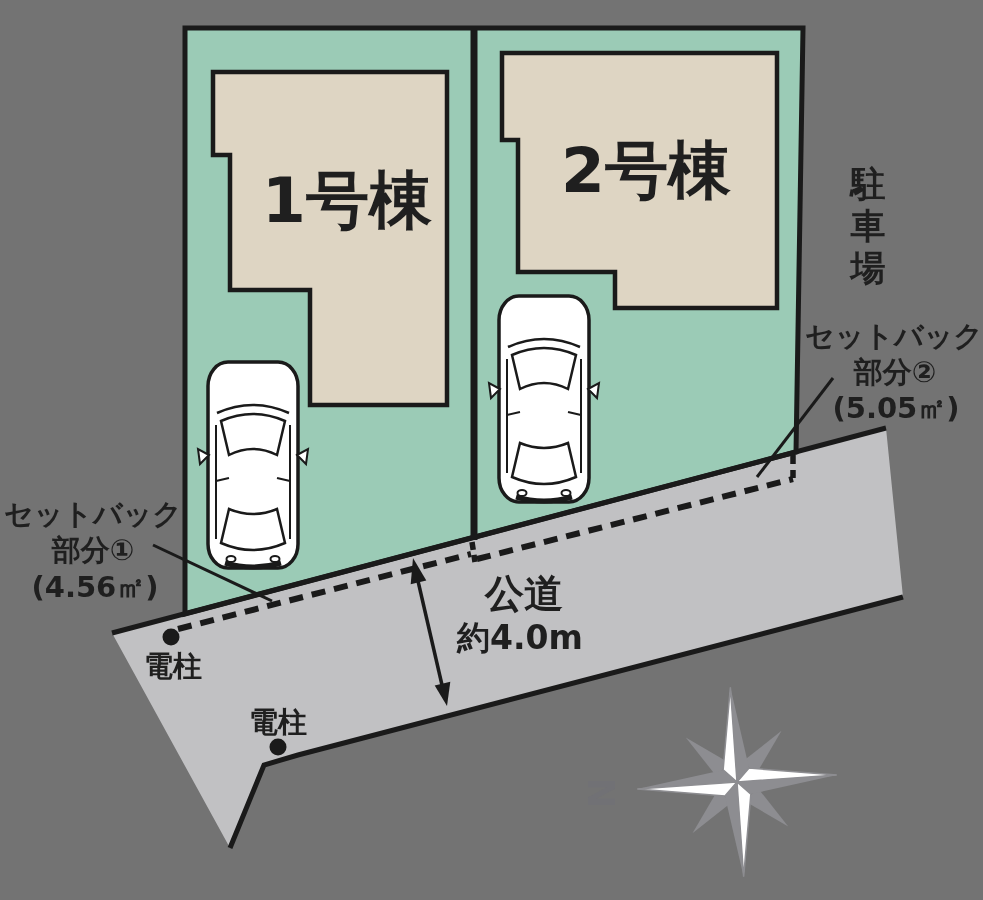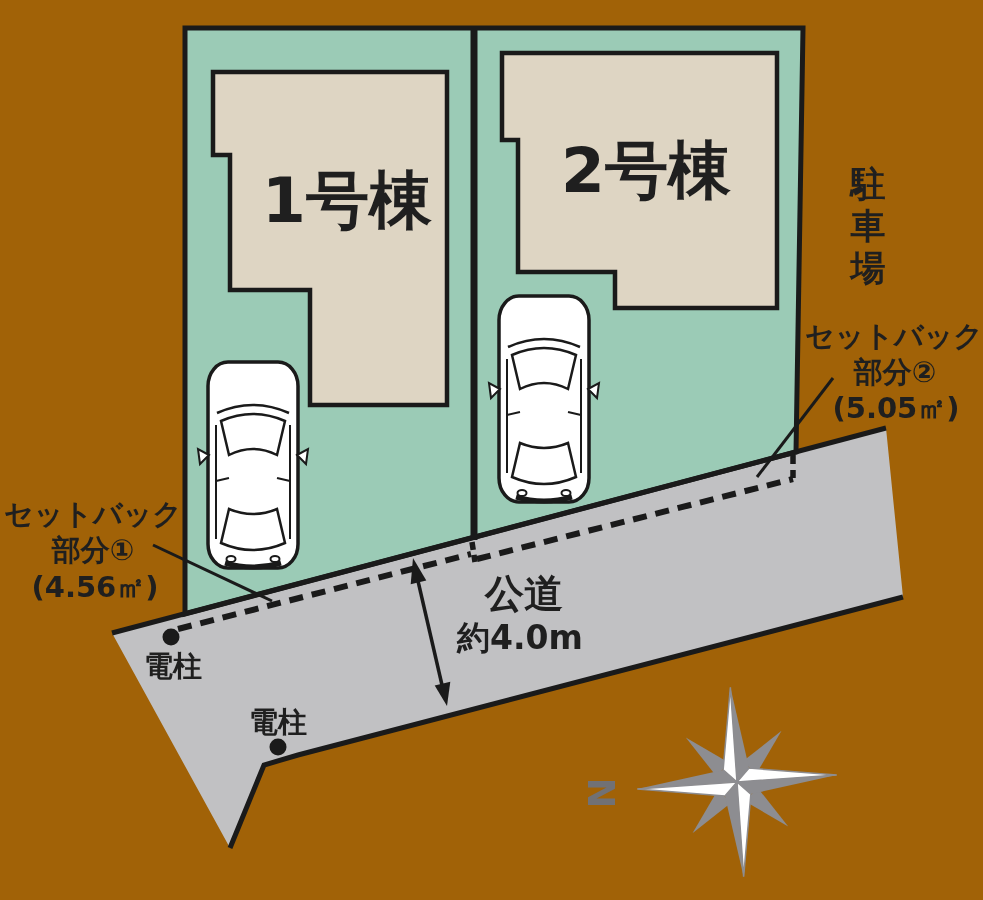--- a/index.html
+++ b/index.html
@@ -1,19 +1,19 @@
 <!DOCTYPE html>
 <html><head>
 <meta charset="utf-8">
 <style>
   html,body{margin:0;padding:0;background:#ffffff;}
   .canvas{
     position:relative;
     width:983px;height:900px;
-    background:#a16207;
+    background:#737373;
     overflow:hidden;
     font-family:"DejaVu Sans","Liberation Sans",sans-serif;
   }
   svg{position:absolute;left:0;top:0;}
   text{
     font-family:"DejaVu Sans","Liberation Sans",sans-serif;
     fill:#1f1f1f;
   }
   .t-big{font-size:63px;font-weight:bold;}
   .t-label{font-size:29px;font-weight:bold;}

